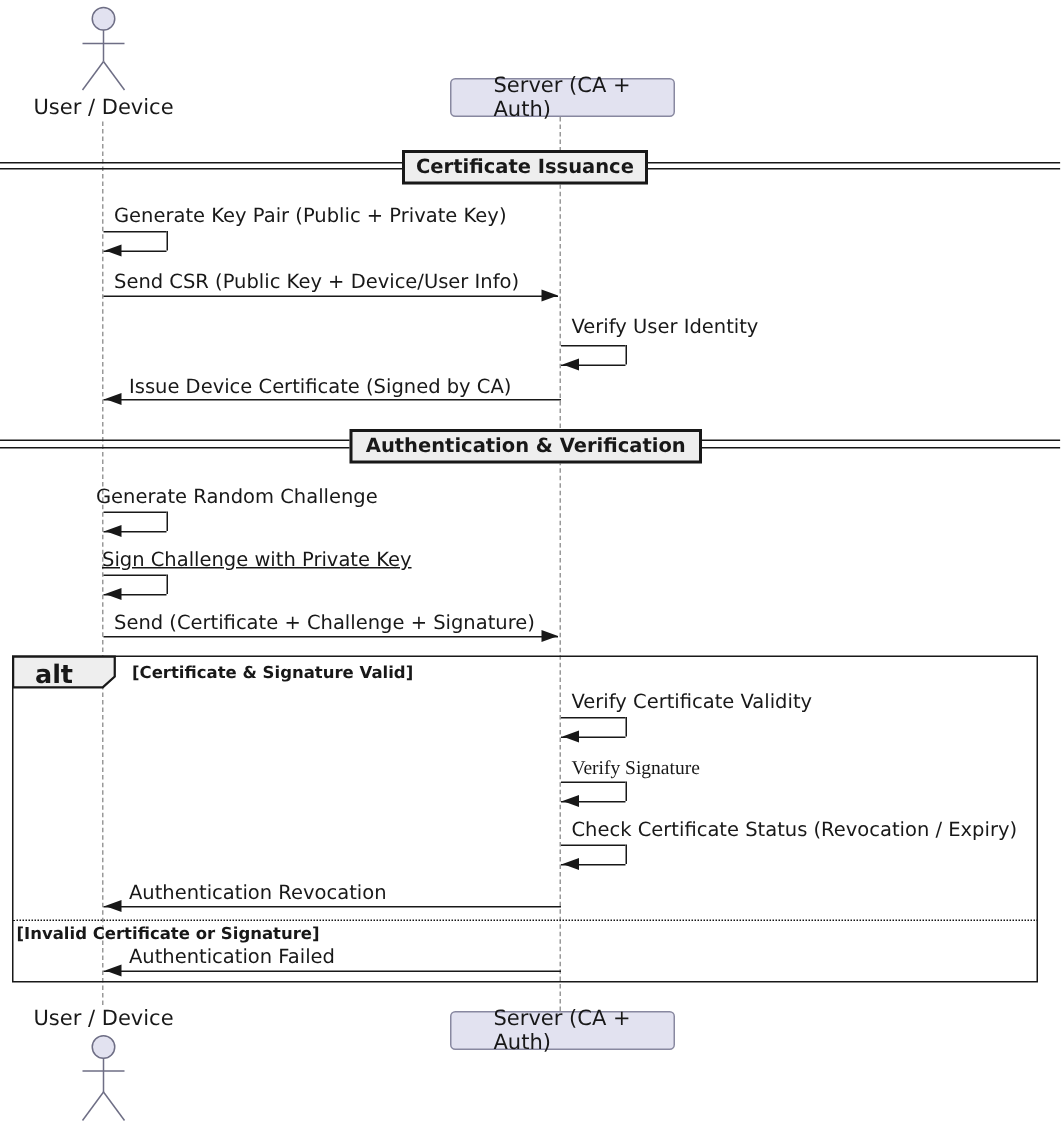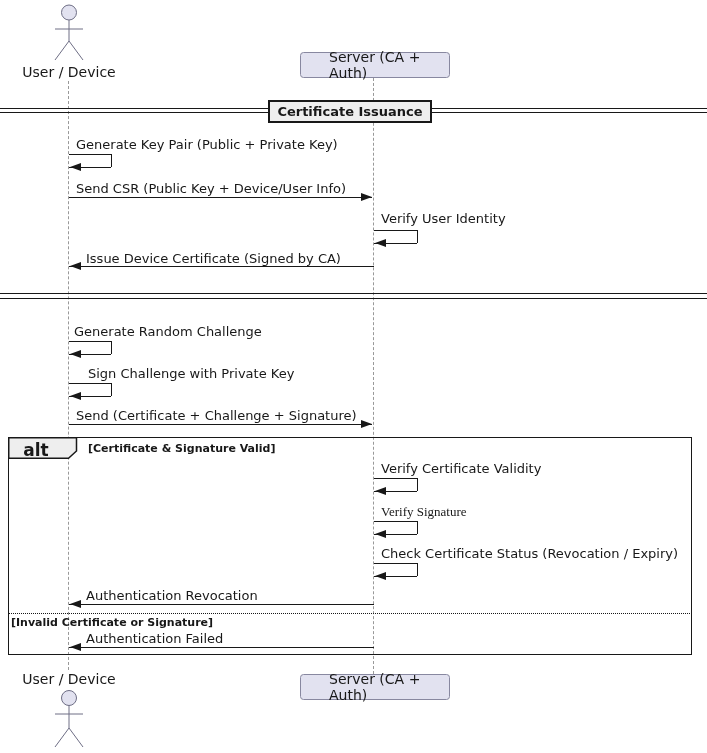--- a/index.html
+++ b/index.html
@@ -37,20 +37,23 @@
   <div class="lifeline" style="left:373px;top:78px;height:596px;"></div>
 
   <div class="divline" style="top:108px;"></div>
   <div class="divline" style="top:112px;"></div>
   <div class="divline" style="top:293px;"></div>
   <div class="divline" style="top:298px;"></div>
 
   <div class="divider-box" style="left:268px;top:100px;width:164px;height:23px;">
     <span>Certificate Issuance</span>
   </div>
+  <div class="divider-box" style="left:233px;top:286px;width:235px;height:23px;">
+    <span>Authentication &amp; Verification</span>
+  </div>
 
   <svg style="left:49px;top:2px;" width="40" height="60" viewBox="0 0 40 60">
     <circle cx="20" cy="10.5" r="7.5" fill="#E2E2F0" stroke="#6e6e85" stroke-width="1"></circle>
     <line x1="20" y1="18" x2="20" y2="39" stroke="#6e6e85" stroke-width="1"></line>
     <line x1="6" y1="27" x2="34" y2="27" stroke="#6e6e85" stroke-width="1"></line>
     <line x1="20" y1="39" x2="6" y2="58" stroke="#6e6e85" stroke-width="1"></line>
     <line x1="20" y1="39" x2="34" y2="58" stroke="#6e6e85" stroke-width="1"></line>
   </svg>
   <div class="alabel" style="left:17px;top:64px;width:104px;">User / Device</div>
 
@@ -71,27 +74,27 @@
   <div class="mlabel" style="left:381px;top:211px;">Verify User Identity</div>
   <div class="hline" style="left:374px;top:230px;width:43px;"></div>
   <div class="vline" style="left:417px;top:230px;height:13px;"></div>
   <div class="hline" style="left:374px;top:243px;width:43px;"></div>
   <div class="ah-l" style="left:375px;top:239px;"></div>
 
   <div class="mlabel" style="left:86px;top:251px;">Issue Device Certificate (Signed by CA)</div>
   <div class="hline" style="left:69px;top:266px;width:305px;"></div>
   <div class="ah-l" style="left:70px;top:262px;"></div>
 
-  <div class="mlabel" style="left:74px;top:324px;">Generate Random Challenge</div>
+  <div class="mlabel" style="left:64px;top:324px;">Generate Random Challenge</div>
   <div class="hline" style="left:69px;top:341px;width:42px;"></div>
   <div class="vline" style="left:111px;top:341px;height:13px;"></div>
   <div class="hline" style="left:69px;top:354px;width:42px;"></div>
   <div class="ah-l" style="left:70px;top:350px;"></div>
 
-  <div class="mlabel" style="left:88px;top:366px;">Sign Challenge with Private Key</div>
+  <div class="mlabel" style="left:68px;top:366px;text-decoration:underline;">Sign Challenge with Private Key</div>
   <div class="hline" style="left:69px;top:383px;width:42px;"></div>
   <div class="vline" style="left:111px;top:383px;height:13px;"></div>
   <div class="hline" style="left:69px;top:396px;width:42px;"></div>
   <div class="ah-l" style="left:70px;top:392px;"></div>
 
   <div class="mlabel" style="left:76px;top:408px;">Send (Certificate + Challenge + Signature)</div>
   <div class="hline" style="left:69px;top:424px;width:303px;"></div>
   <div class="ah-r" style="left:361px;top:420px;"></div>
 
   <div class="frame" style="left:8px;top:437px;width:684px;height:218px;"></div>

